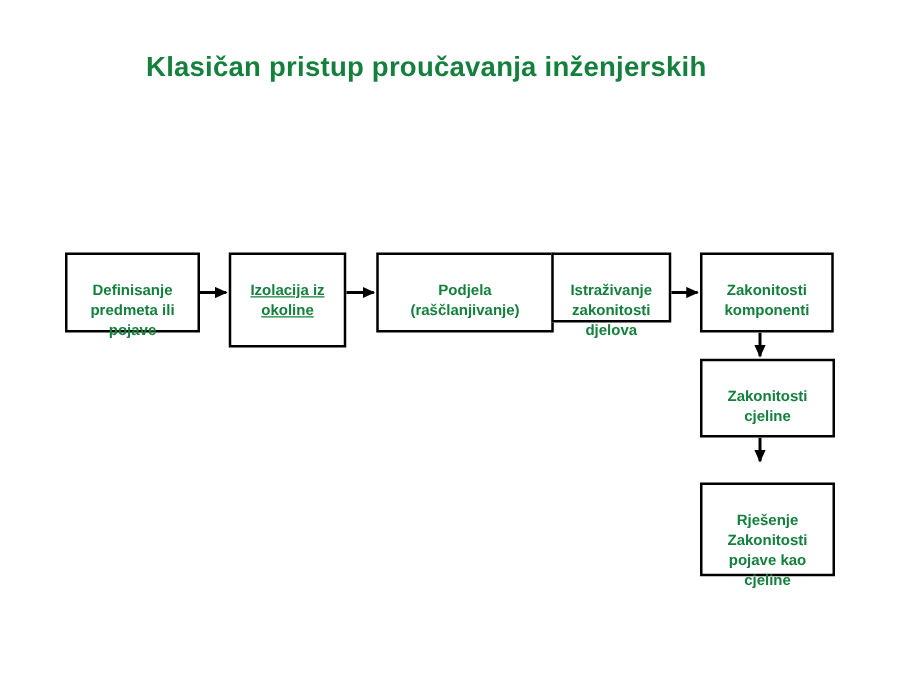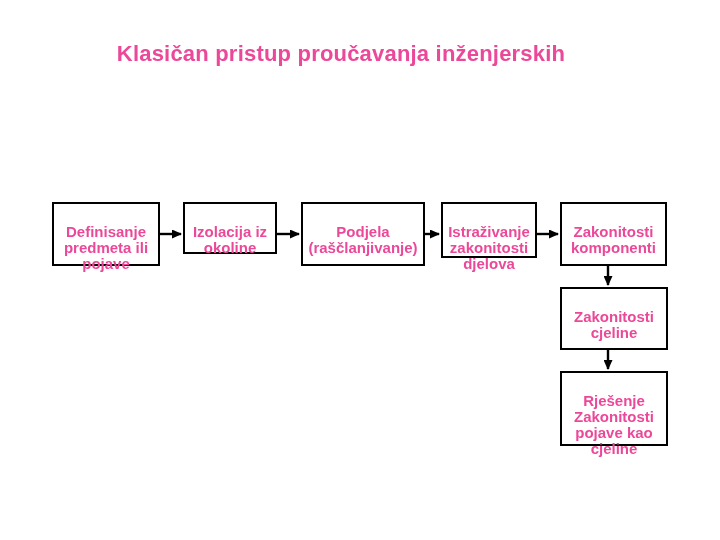--- a/index.html
+++ b/index.html
@@ -7,52 +7,52 @@
     padding: 0;
     background: #ffffff;
   }
   .slide {
     position: relative;
     width: 720px;
     height: 540px;
     background: #ffffff;
     font-family: "Liberation Sans", sans-serif;
     overflow: hidden;
-    color: #ec4899;
+    color: #15803d;
   }
   .slide-title {
     position: absolute;
     top: 39px;
     left: 21px;
     width: 640px;
     text-align: center;
     font-size: 22px;
     line-height: 30px;
     font-weight: bold;
     letter-spacing: 0.2px;
   }
   .fbox {
     position: absolute;
     box-sizing: border-box;
     border: 2px solid #000000;
     background: #ffffff;
     text-align: center;
     padding-top: 4px;
-    font-size: 15px;
+    font-size: 12px;
     line-height: 16px;
     font-weight: bold;
     white-space: pre-line;
   }
   .b1 { left: 52px;  top: 202px; width: 108px; height: 64px; }
-  .b2 { left: 183px; top: 202px; width: 94px;  height: 52px; }
-  .b3 { left: 301px; top: 202px; width: 124px; height: 64px; text-align: center; }
+  .b2 { left: 183px; top: 202px; width: 94px;  height: 76px; text-decoration: underline; }
+  .b3 { left: 301px; top: 202px; width: 142px; height: 64px; text-align: center; }
   .b4 { left: 441px; top: 202px; width: 96px;  height: 56px; }
   .b5 { left: 560px; top: 202px; width: 107px; height: 64px; }
   .b6 { left: 560px; top: 287px; width: 108px; height: 63px; }
-  .b7 { left: 560px; top: 371px; width: 108px; height: 75px; text-align: center; }
+  .b7 { left: 560px; top: 386px; width: 108px; height: 75px; text-align: center; }
   .arrows {
     position: absolute;
     left: 0;
     top: 0;
     width: 720px;
     height: 540px;
   }
 </style>
 </head>
 <body>

